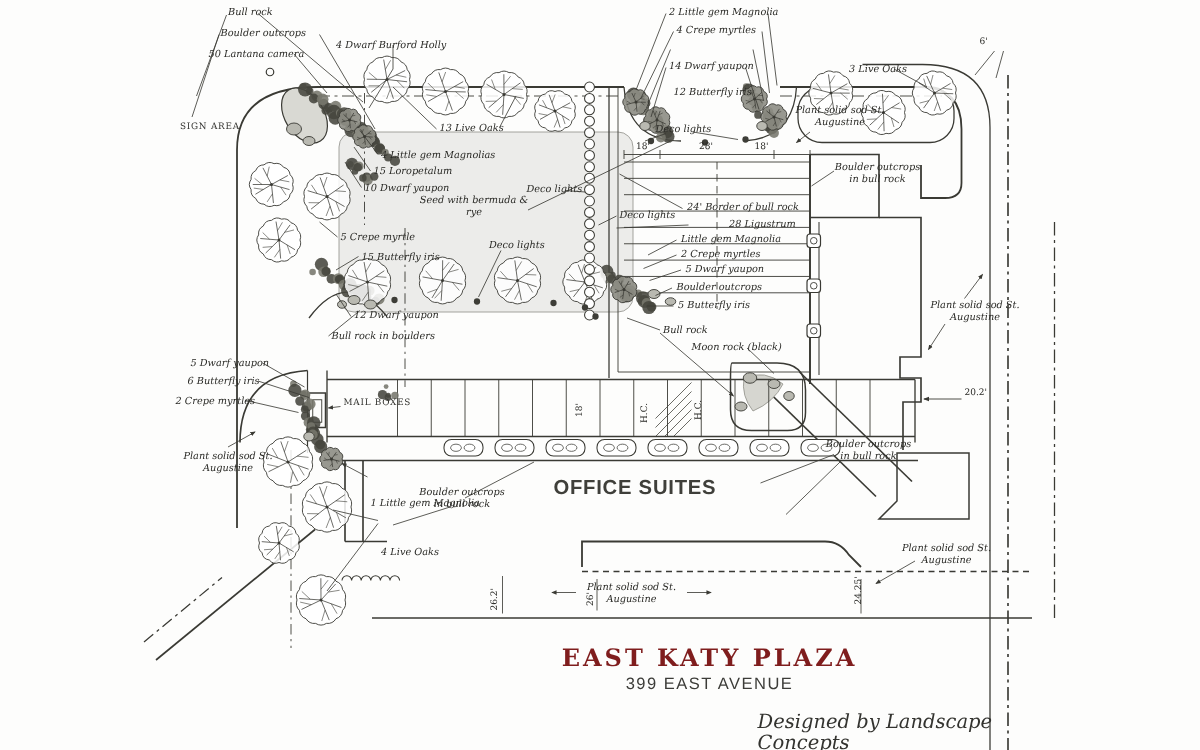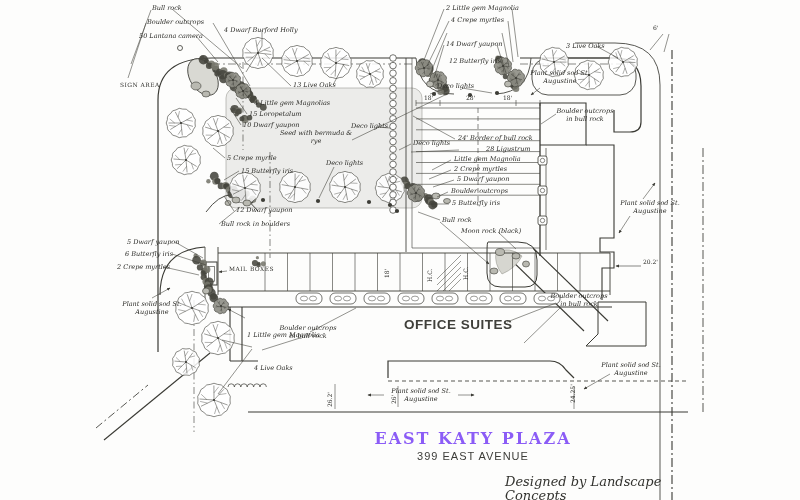--- a/index.html
+++ b/index.html
@@ -8,21 +8,21 @@
   #plan-svg{position:absolute;left:0;top:0;}
   #labels{position:absolute;left:0;top:0;width:800px;height:500px;}
   .lbl{position:absolute;font:italic 6.5px/1.2 "DejaVu Serif", serif;color:#2a2a26;
        white-space:pre-line;}
   .lbl.caps{font:5.9px/1.1 "DejaVu Serif", serif;letter-spacing:.5px;color:#33332f;}
   .lbl.dim{font:6px/1 "DejaVu Serif", serif;color:#2a2a26;}
   .lbl.c{text-align:center;}
   .lbl.big{font:600 13.5px/1 "Liberation Sans", sans-serif;letter-spacing:.5px;color:#3f3f3a;}
   .lbl.rot{transform:rotate(-90deg);transform-origin:0 0;}
   #titleblock{position:absolute;left:368px;top:430px;width:210px;text-align:center;}
-  #plan-title{font:600 16px/1.1 "DejaVu Serif", serif;letter-spacing:2px;color:#8b5cf6;}
+  #plan-title{font:600 16px/1.1 "DejaVu Serif", serif;letter-spacing:2px;color:#7f1d1d;}
   #plan-address{font:11px/1.2 "Liberation Sans", sans-serif;letter-spacing:1px;color:#3c3c38;margin-top:2px;}
   #credit{position:absolute;left:505px;top:475px;width:200px;
           font:italic 13px/1.1 "DejaVu Serif", serif;color:#33332f;}
 </style>
 </head>
 <body>
 
 <div id="stage">
 
   <svg id="plan-svg" width="800" height="500" viewBox="0 0 800 500">
@@ -776,21 +776,21 @@
       <div class="lbl" style="left: 127px; top: 239px;">5  Dwarf yaupon</div>
       <div class="lbl" style="left: 125px; top: 251px;">6  Butterfly iris</div>
       <div class="lbl" style="left: 117px; top: 264px;">2  Crepe myrtles</div>
       <div class="lbl c" style="left: 112px; top: 301px; width: 80px;">Plant solid sod St.
 Augustine</div>
       <div class="lbl" style="left: 247px; top: 332px; text-align: center;">1  Little gem Magnolia</div>
       <div class="lbl c" style="left: 272px; top: 325px; width: 72px;">Boulder outcrops
 in bull rock</div>
       <div class="lbl" style="left: 254px; top: 344px; margin-top: 21px;">4  Live Oaks</div>
       <div class="lbl caps" style="left: 229px; top: 266px;">MAIL BOXES</div>
-      <div class="lbl big" style="left: 404px; top: 318px; text-align: center;">OFFICE SUITES</div>
+      <div class="lbl big" style="left: 369px; top: 318px; text-align: center;">OFFICE SUITES</div>
       <div class="lbl" style="left: 437px; top: 83px;">Deco lights</div>
       <div class="lbl dim" style="left: 424px; top: 95px;">18'</div>
       <div class="lbl dim" style="left: 466px; top: 95px;">28'</div>
       <div class="lbl dim" style="left: 503px; top: 95px;">18'</div>
       <div class="lbl" style="left: 351px; top: 123px;">Deco lights</div>
       <div class="lbl" style="left: 413px; top: 140px;">Deco lights</div>
       <div class="lbl" style="left: 326px; top: 160px;">Deco lights</div>
       <div class="lbl" style="left: 458px; top: 135px;">24'  Border of bull rock</div>
       <div class="lbl" style="left: 486px; top: 146px;">28  Ligustrum</div>
       <div class="lbl" style="left: 454px; top: 156px;">Little gem Magnolia</div>

